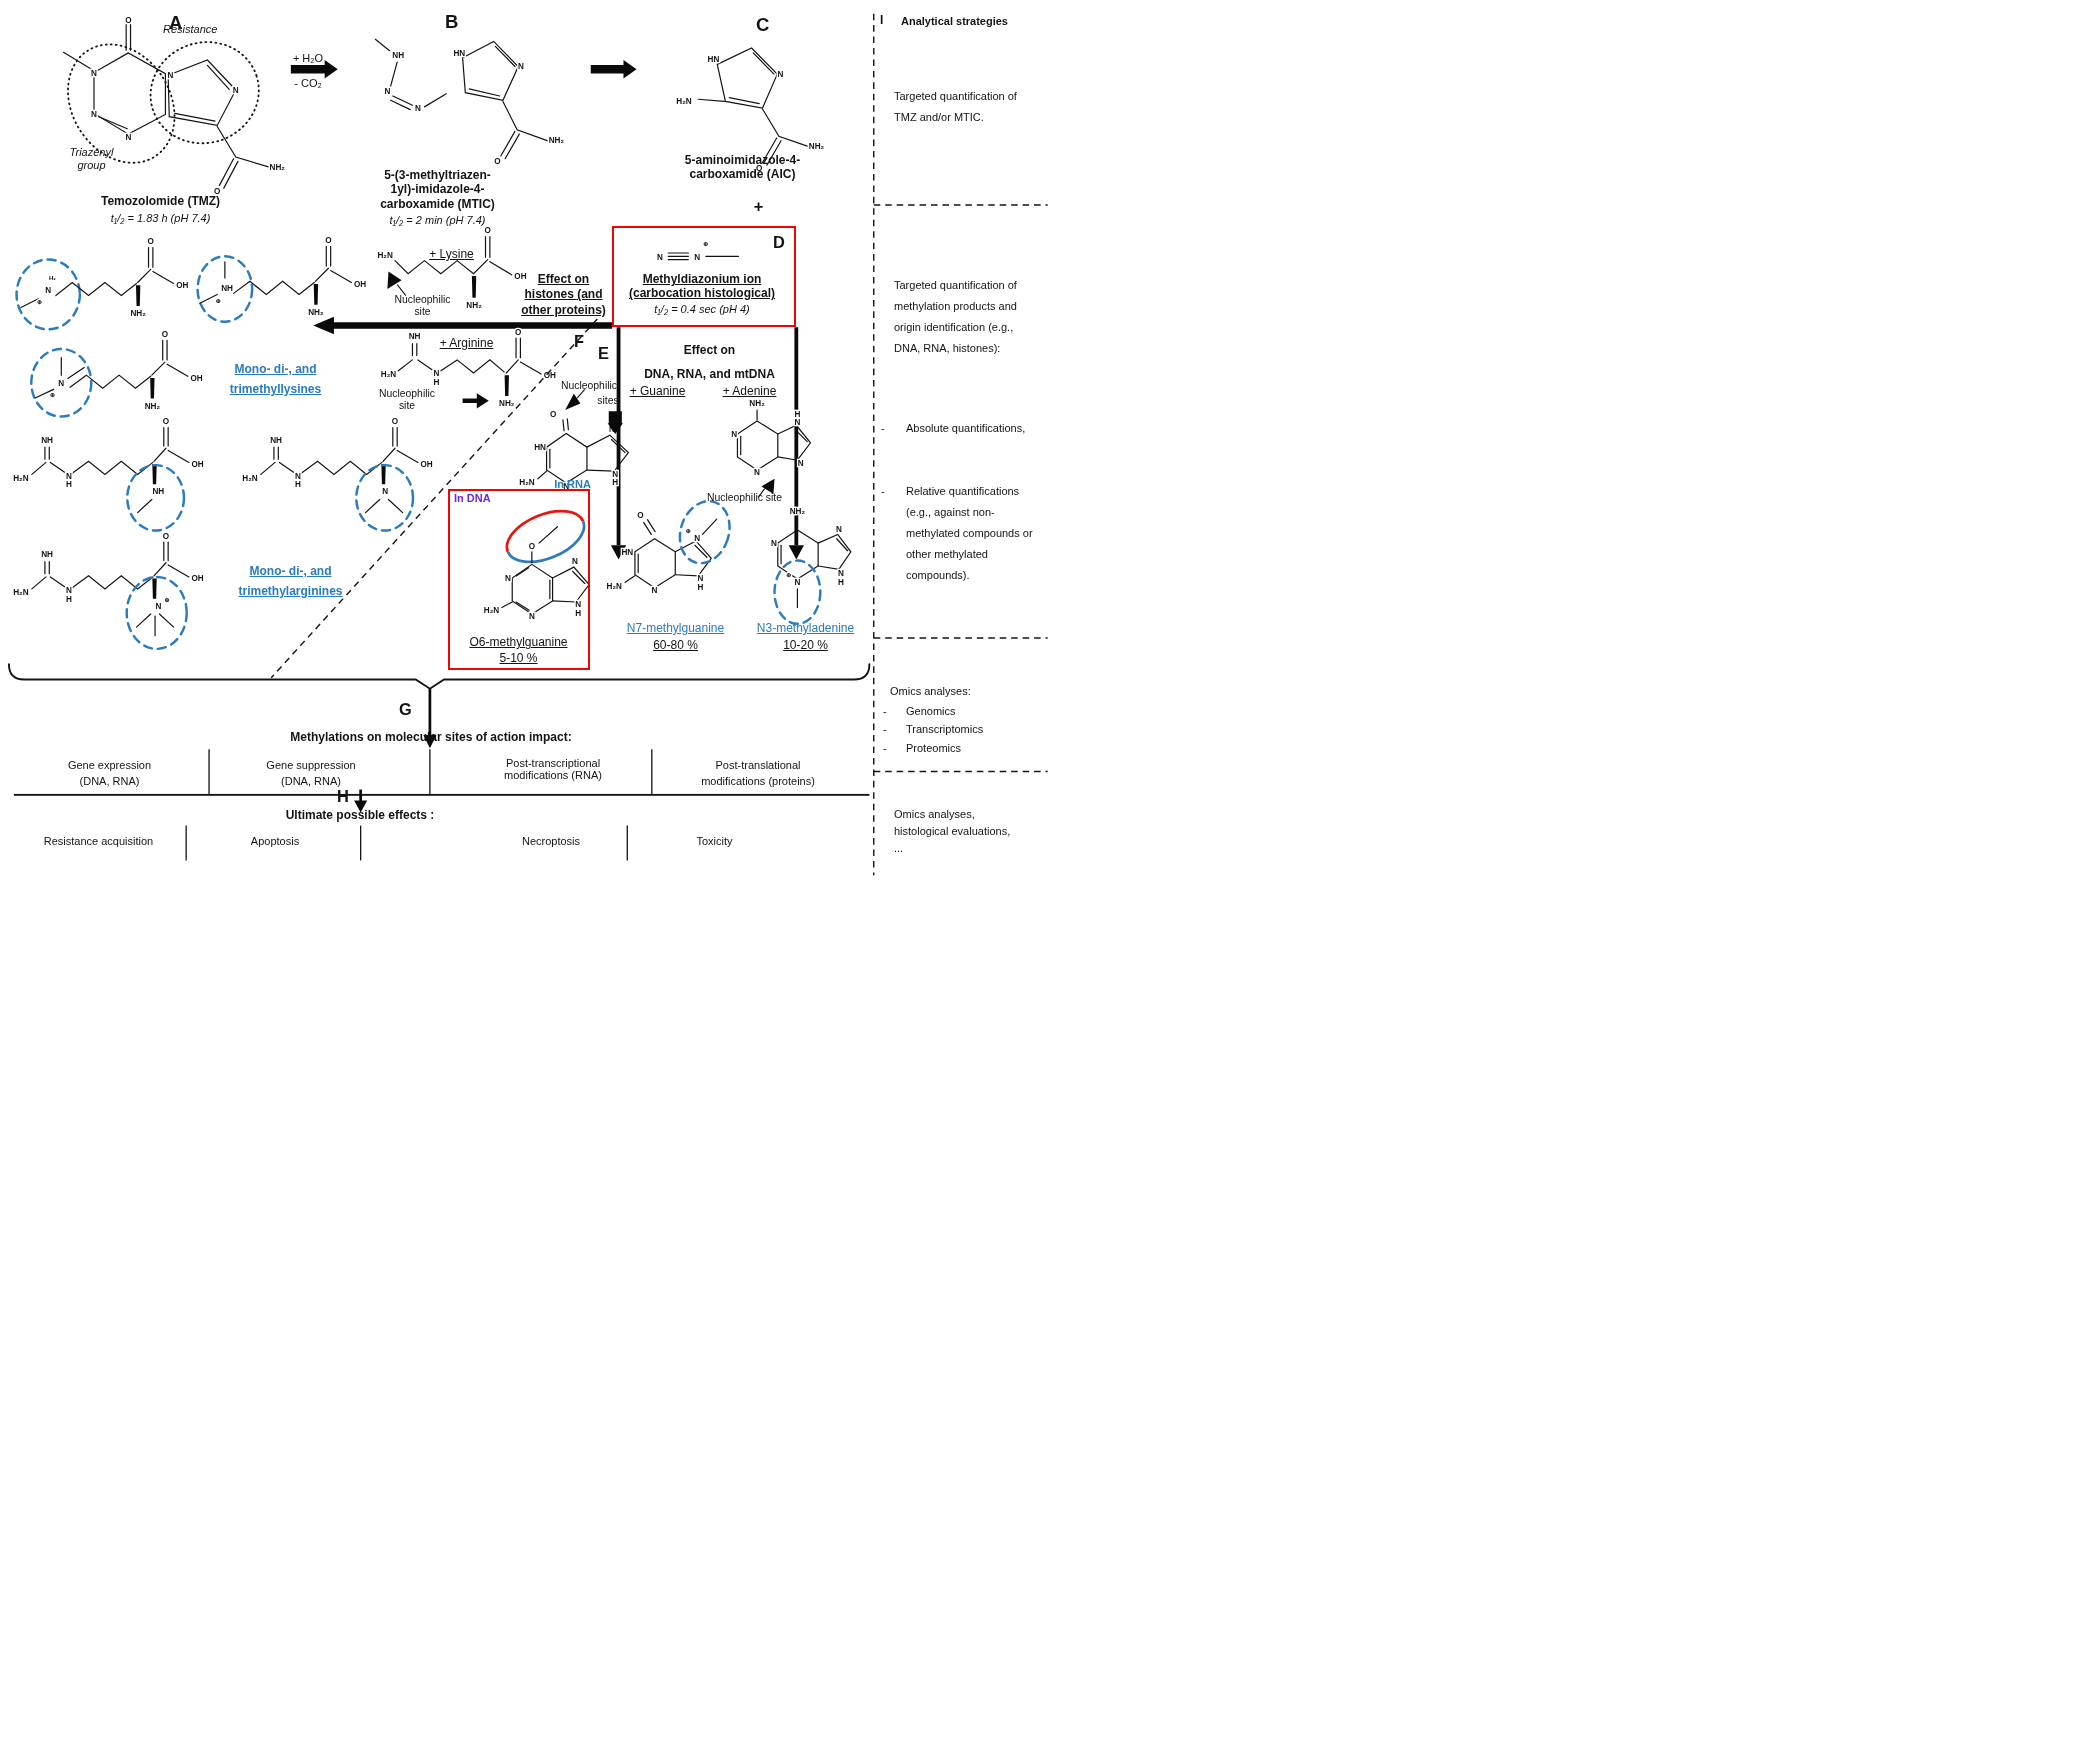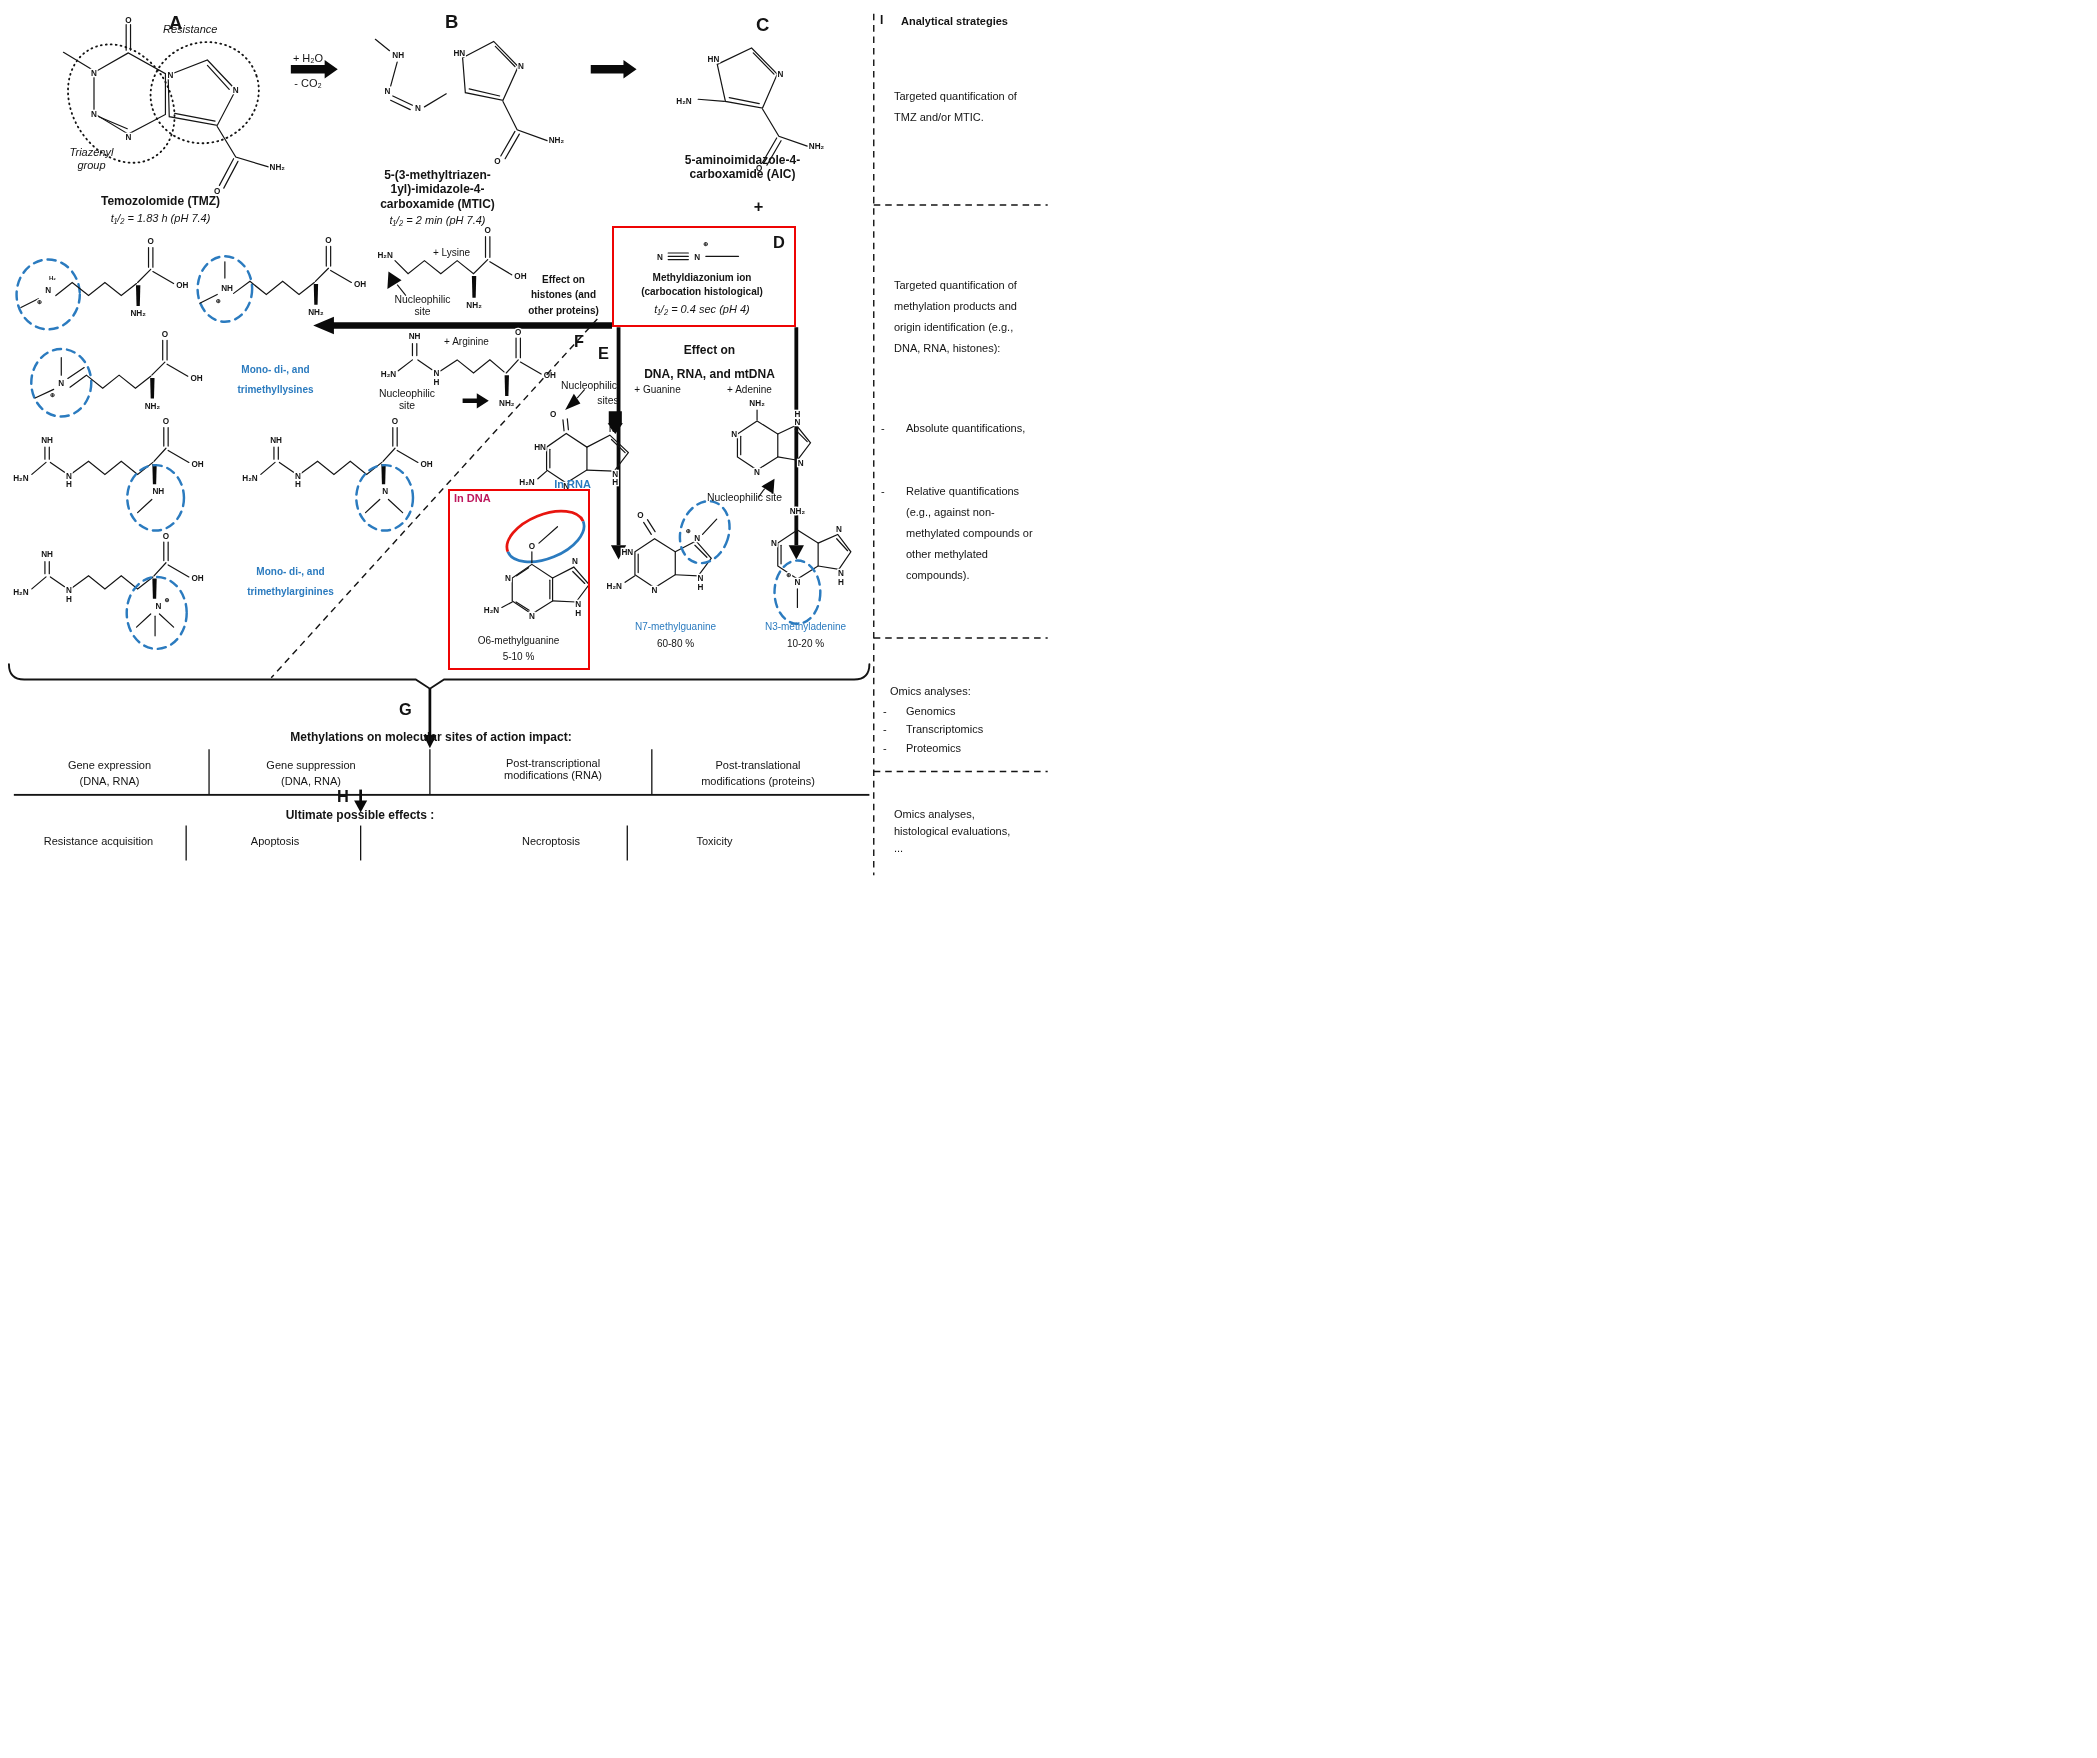--- a/index.html
+++ b/index.html
@@ -3,22 +3,22 @@
 <meta charset="utf-8">
 <style>
   html,body{margin:0;padding:0;background:#ffffff;}
   #canvas{position:relative;width:1049px;height:879px;background:#fff;
           font-family:"Liberation Sans",sans-serif;color:#141414;overflow:hidden;}
   .t{position:absolute;white-space:pre-line;line-height:1.2;}
   .c{text-align:center;}
   .b{font-weight:bold;}
   .i{font-style:italic;}
   .blue{color:#2b7bbf;text-align:center;}
-  .red{color:#be185d;}
-  .f20{font-size:11px;} .f21{font-size:10px;} .f22{font-size:12px;}
+  .red{color:#6d28d9;}
+  .f20{font-size:11px;} .f21{font-size:12px;text-decoration:underline;} .f22{font-size:12px;}
   .f19{font-size:10.4px;} .f23{font-size:11px;} .f30{font-size:16.4px;} .f34{font-size:18.5px;}
   .panel{line-height:21px;font-size:11px;}
   .redbox{position:absolute;border:2.2px solid #ee0404;background:transparent;}
   svg .bond{stroke:#141414;stroke-width:2.2;fill:none;stroke-linecap:round;}
   svg .dotted{fill:none;stroke:#141414;stroke-width:3.4;stroke-dasharray:1.6,7.5;stroke-linecap:round;}
   svg .bdash{fill:none;stroke:#2b7bbf;stroke-width:4.5;stroke-dasharray:15,11;stroke-linecap:round;}
   svg .blkdash{fill:none;stroke:#141414;stroke-width:2.6;stroke-dasharray:12,9;}
   svg .atom{font:600 15px "Liberation Sans",sans-serif;fill:#141414;stroke:#fff;stroke-width:5px;
             paint-order:stroke;text-anchor:middle;}
   svg .atom-s{font-size:11px;}

